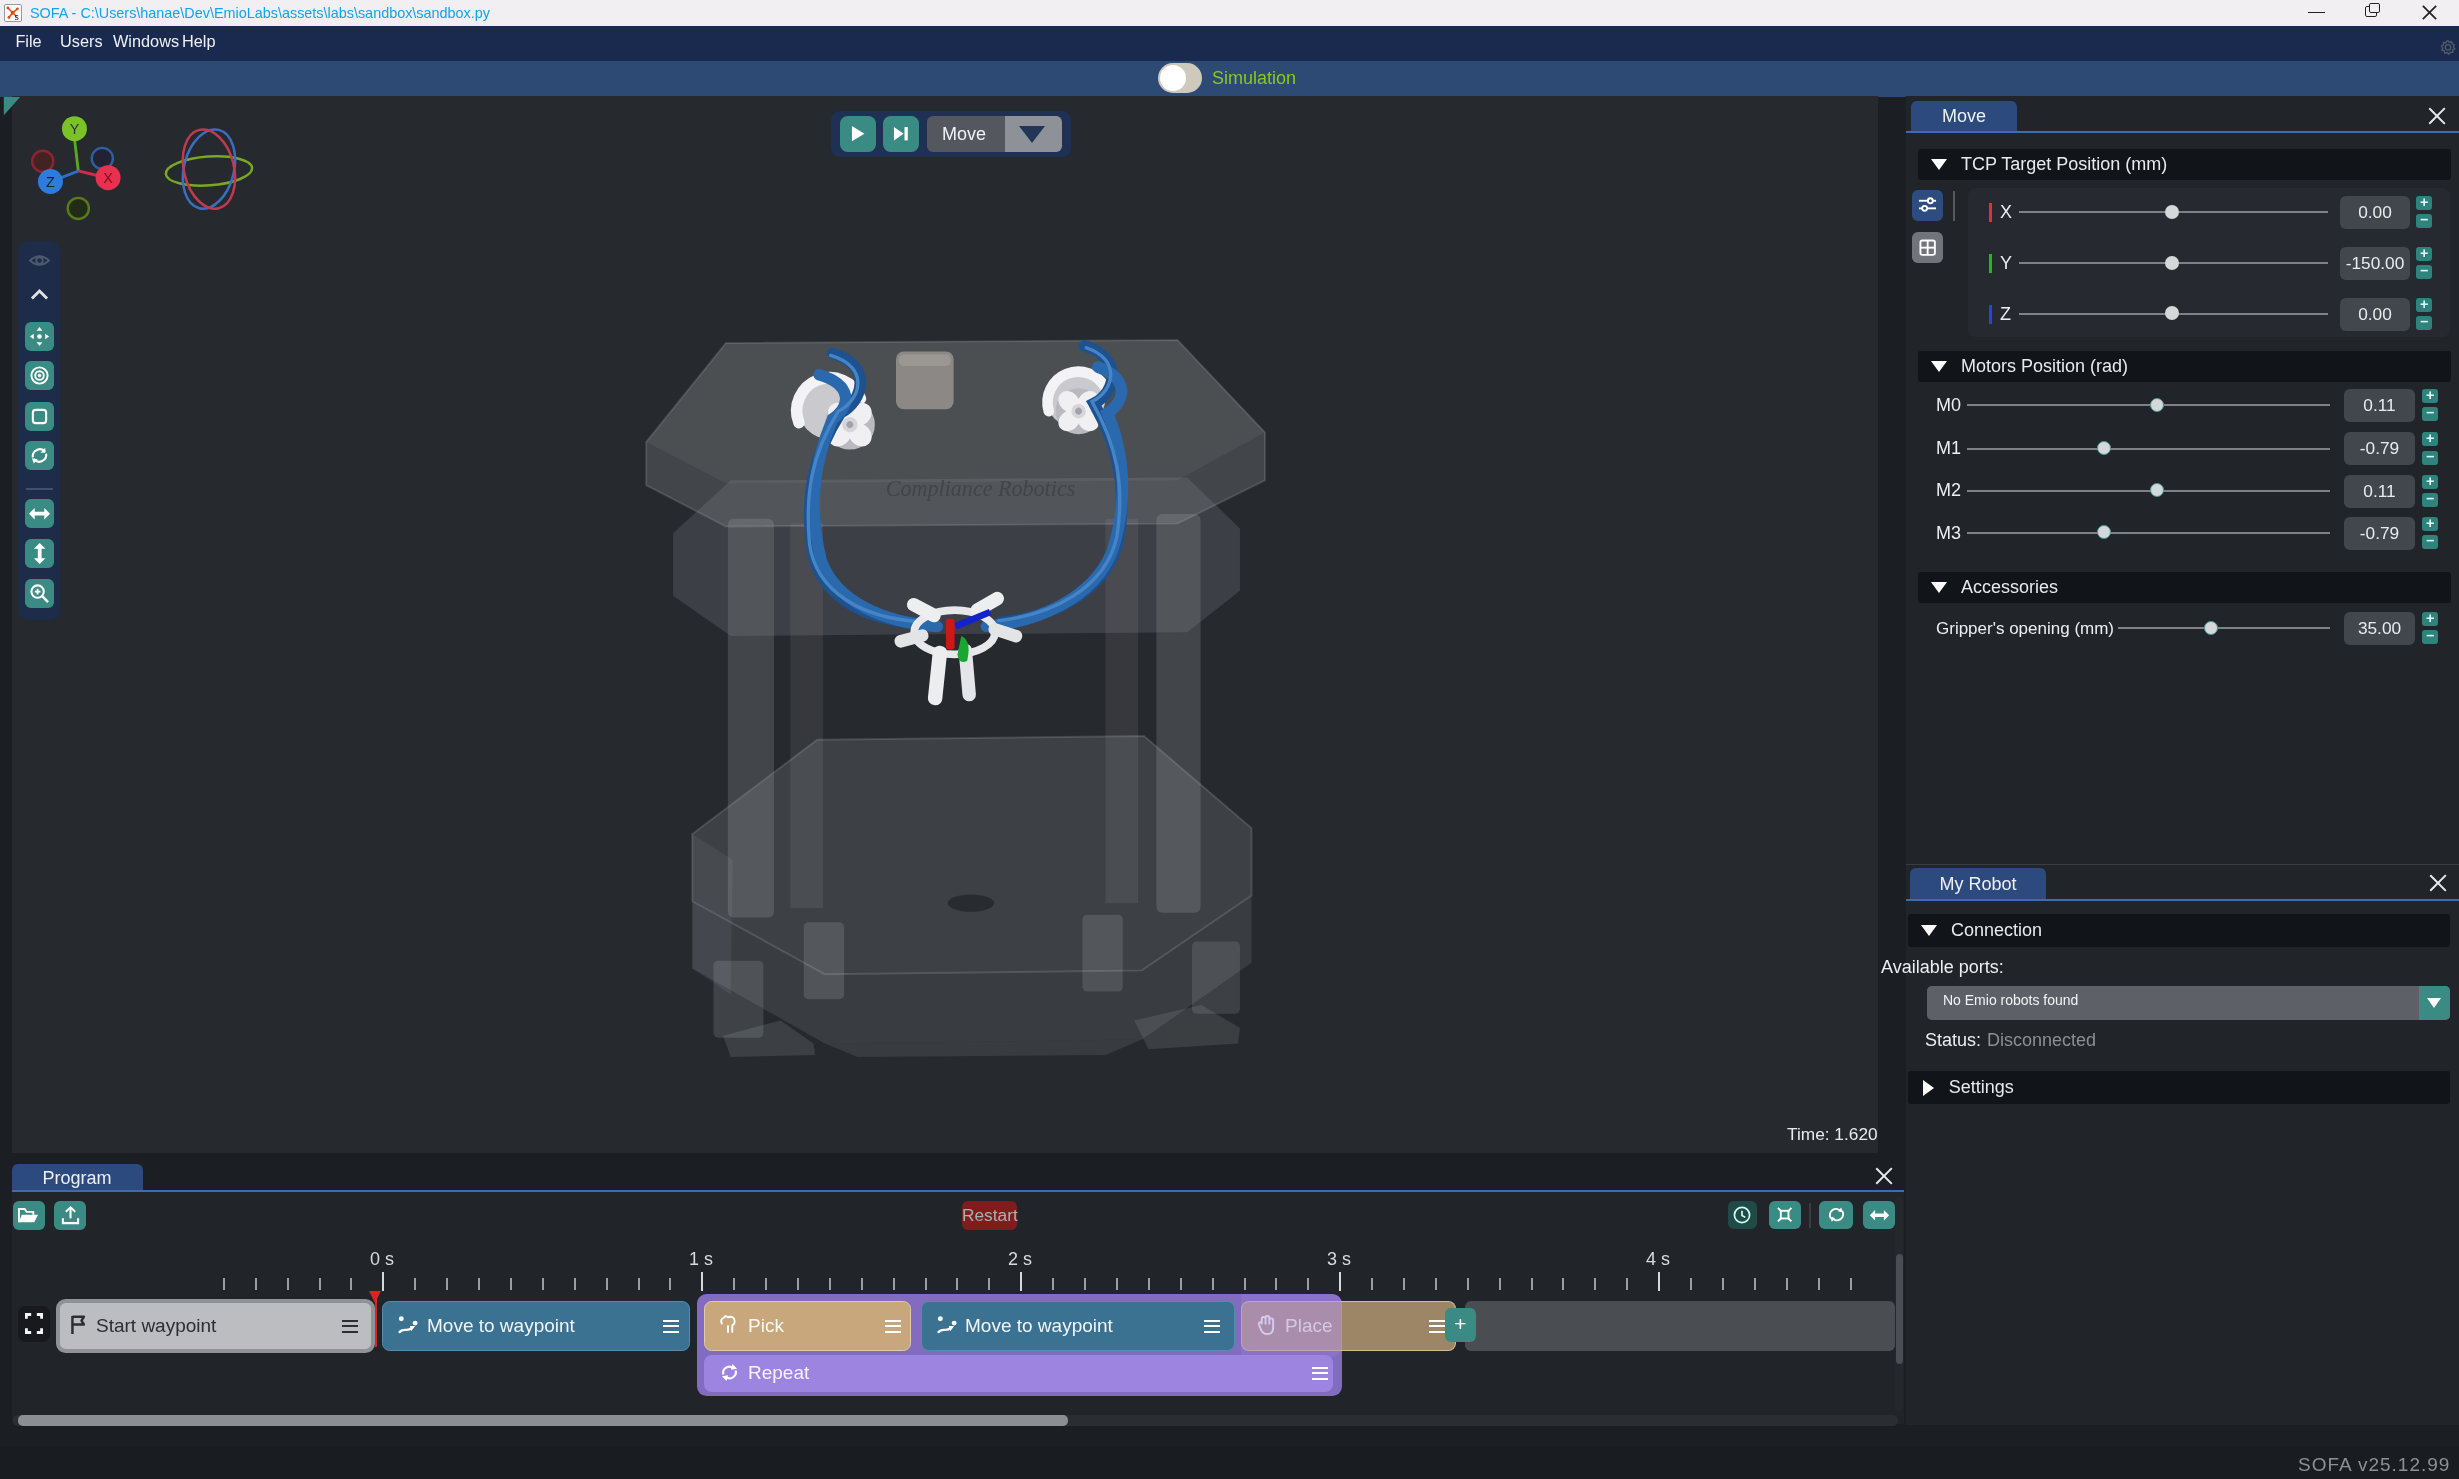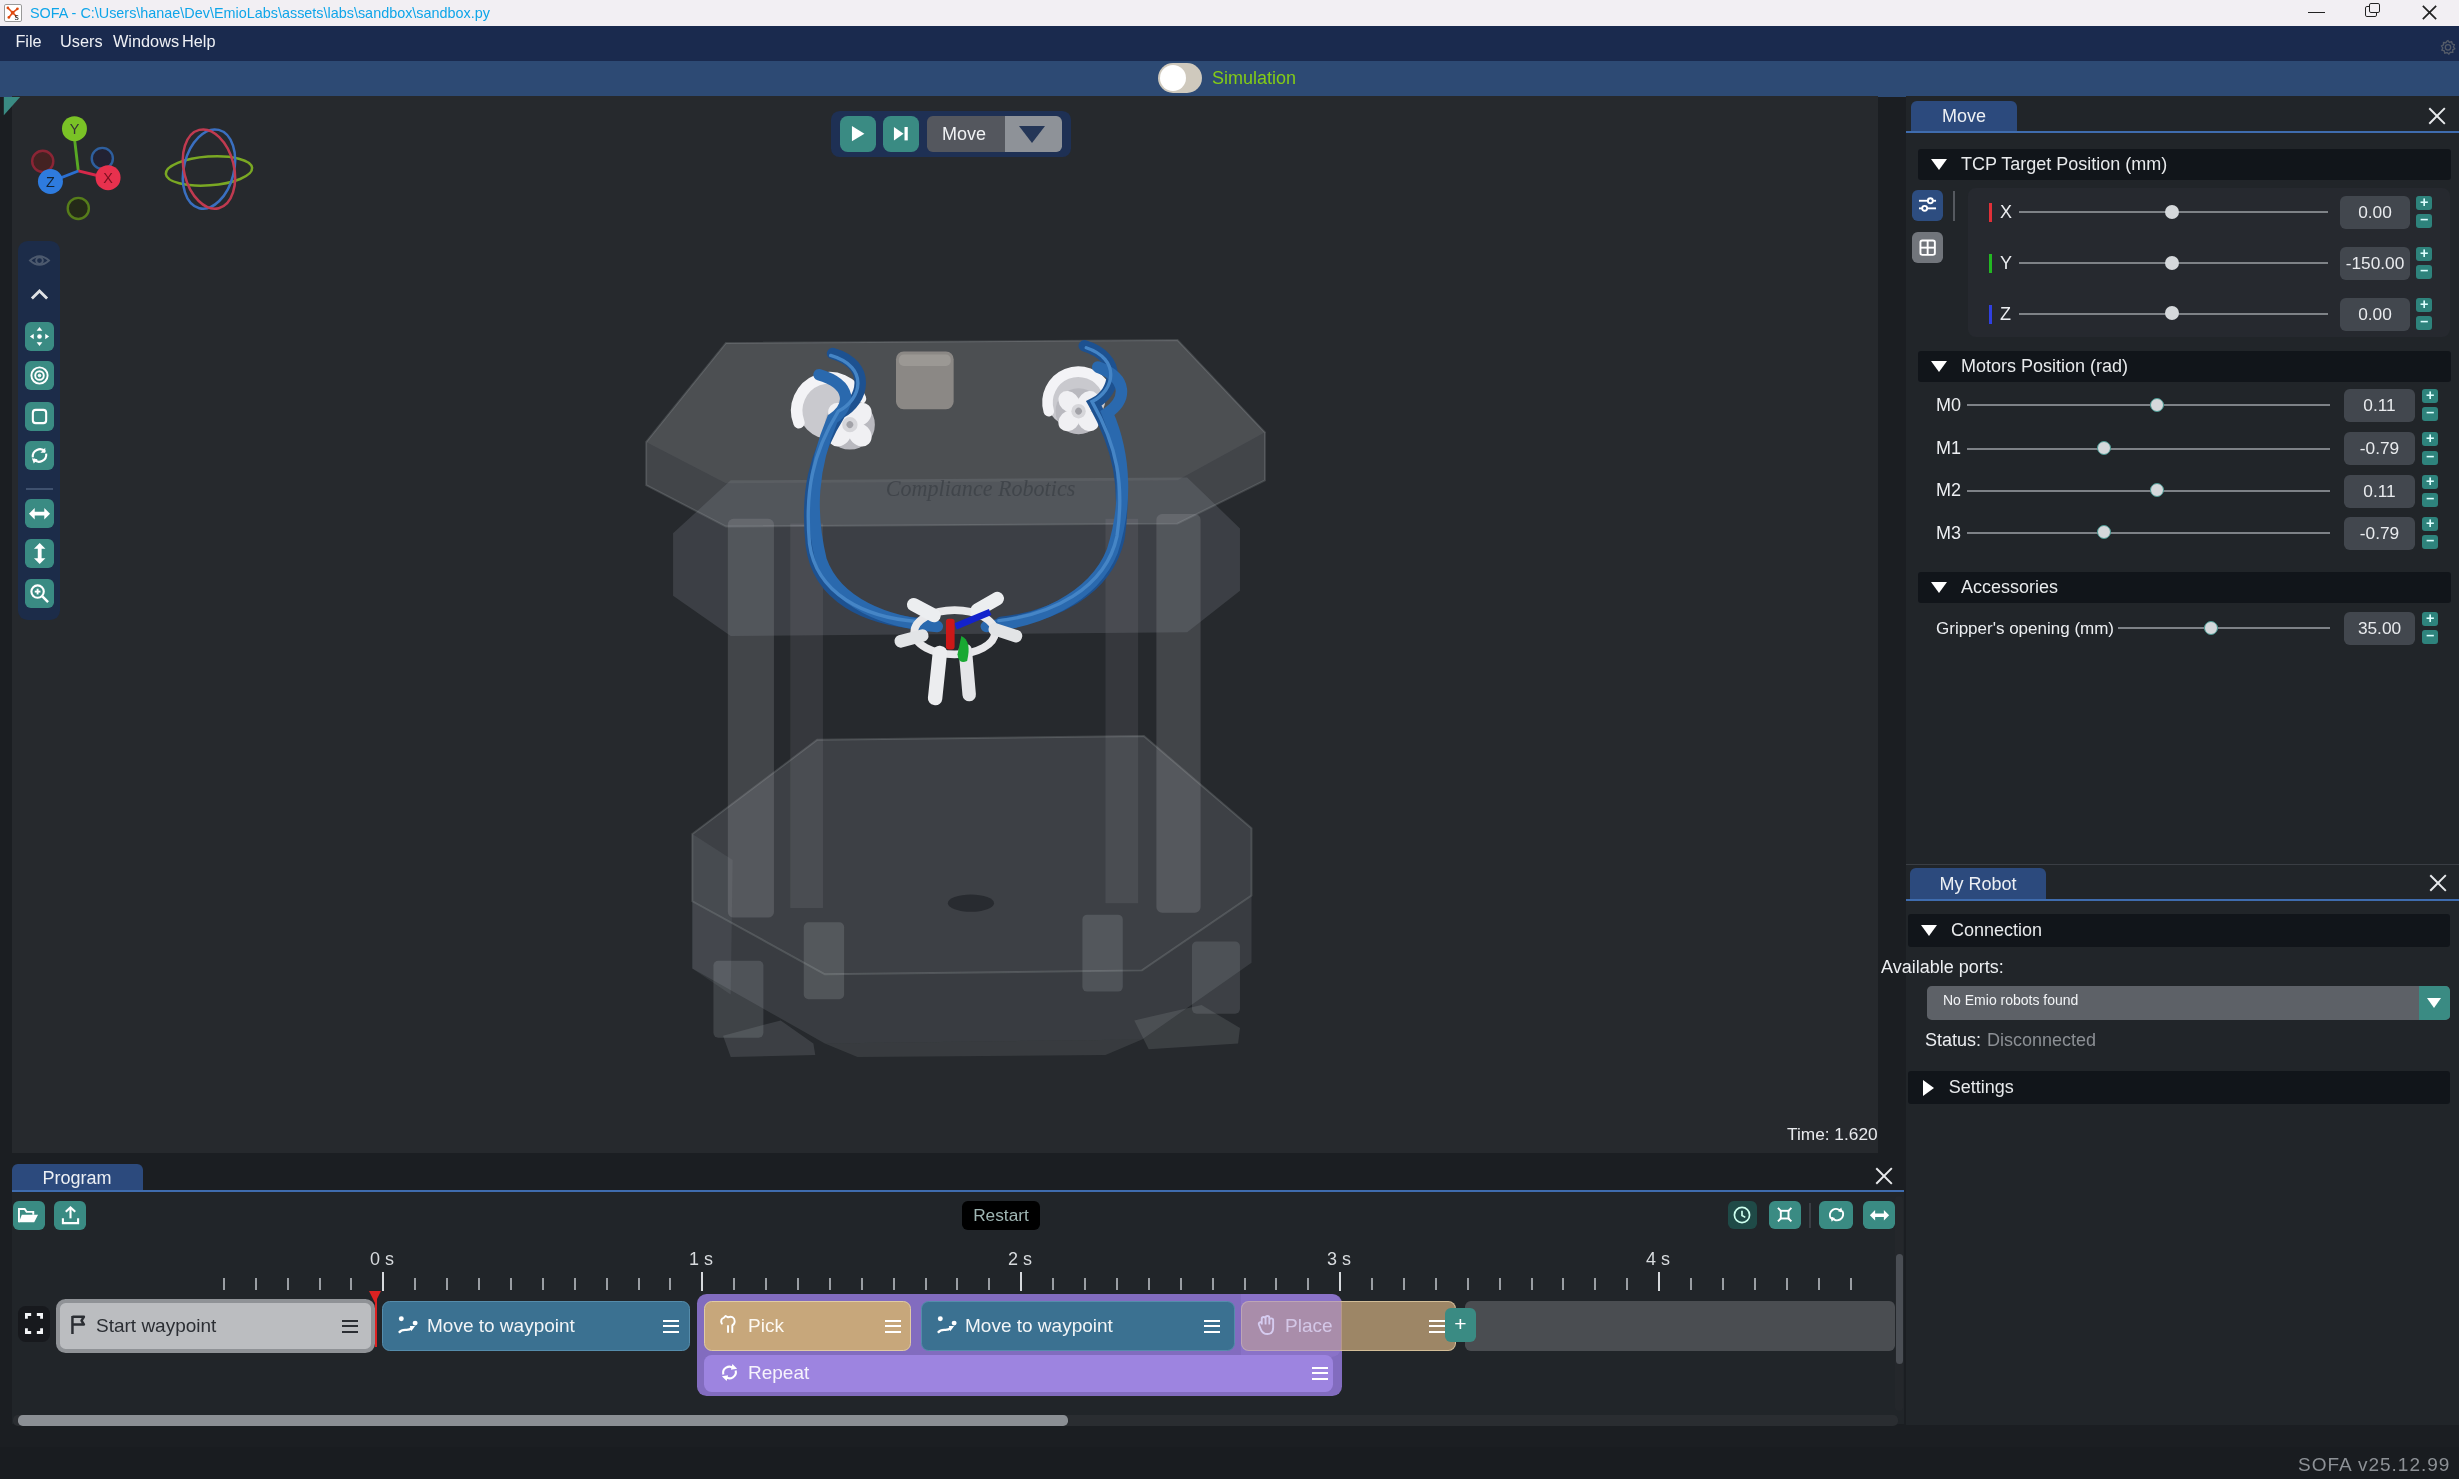--- a/index.html
+++ b/index.html
@@ -383,21 +383,21 @@
       <path d="M4 8 L21 8 L17 16 L1 16 Z" fill="#fff" stroke="none"></path>
     </svg>
   </div>
 <div class="tealbtn" style="left:54px;top:1201px;width:32px;height:29px">
     <svg width="19" height="19" viewBox="0 0 20 20" fill="none" stroke="#fff" stroke-width="2.2">
       <path d="M10 13 L10 2"></path>
       <path d="M5 6 L10 1.5 L15 6"></path>
       <path d="M2 13 L2 18 L18 18 L18 13"></path>
     </svg>
   </div>
-<div class="abs" style="left:962px;top:1201px;width:78px;height:29px;background:#000000;border-radius:5.8px;color:#9fb6b3;font-size:17.3px;text-align:center;line-height:29px">Restart</div>
+<div class="abs" style="left:962px;top:1201px;width:55px;height:29px;background:#7f1d1d;border-radius:5.8px;color:#9fb6b3;font-size:17.3px;text-align:right;line-height:29px">Restart</div>
 <div class="abs" style="left:1728px;top:1201px;width:29px;height:28px;background:#1f4a47;border-radius:5.8px"><svg style="margin:4.8px" width="18" height="18" viewBox="0 0 19 19" fill="none" stroke="#cfe" stroke-width="1.8">
       <circle cx="9.5" cy="9.5" r="8"></circle>
       <path d="M9.5 5 L9.5 10 L13 12"></path>
     </svg></div>
 <div class="tealbtn" style="left:1769px;top:1201px;width:32px;height:28px">
     <svg width="17.3" height="17.3" viewBox="0 0 18 18" fill="none" stroke="#fff" stroke-width="2">
       <path d="M2 2 L5 5 M16 2 L13 5 M2 16 L5 13 M16 16 L13 13"></path>
       <rect x="5" y="5" width="8" height="8"></rect>
     </svg>
   </div>

